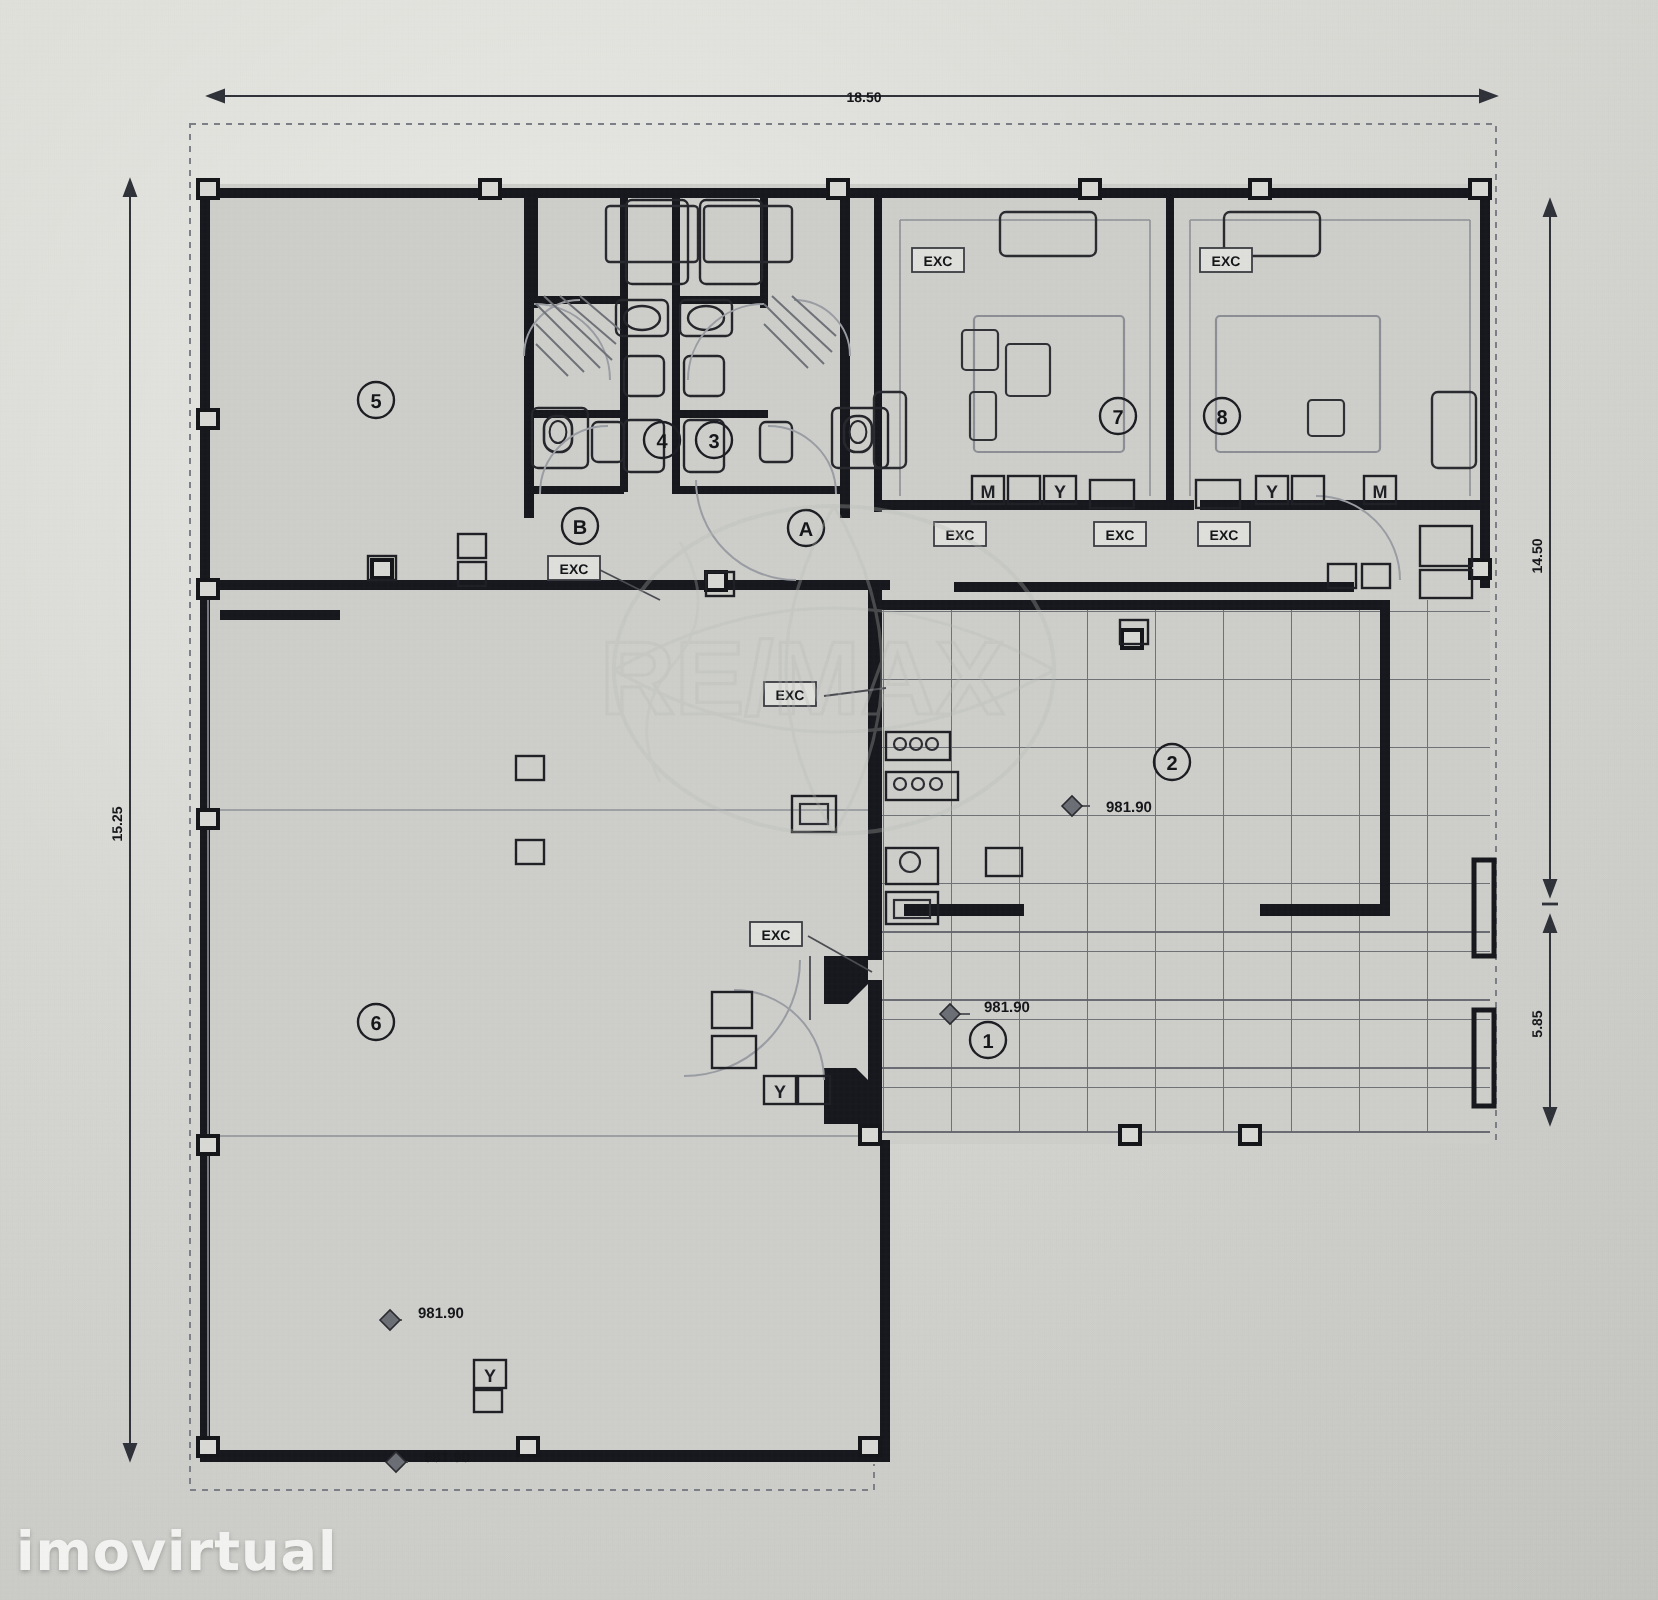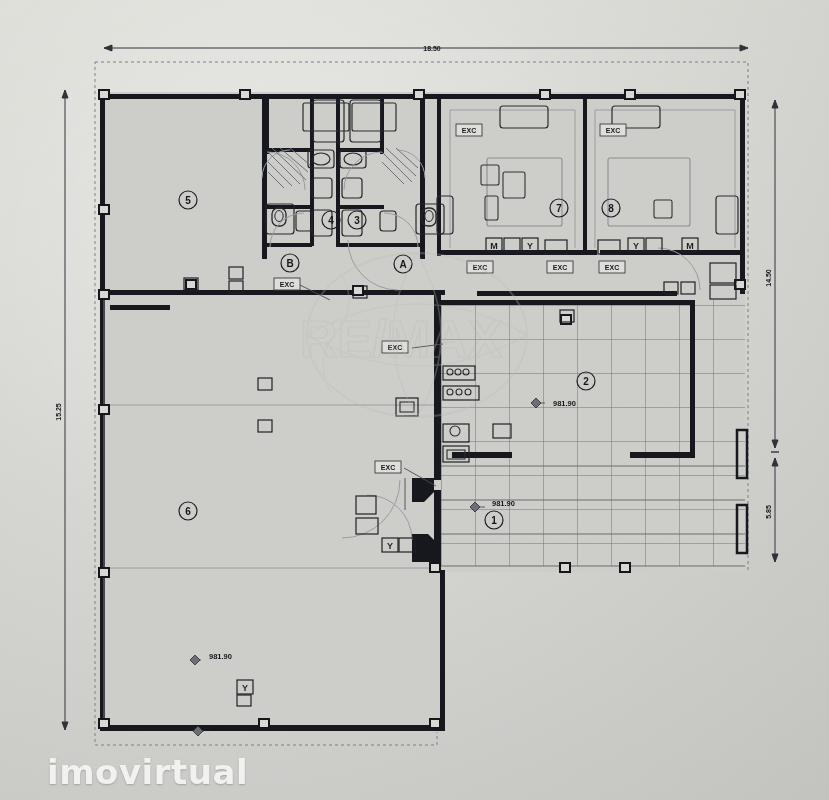--- a/index.html
+++ b/index.html
@@ -39,28 +39,27 @@
   .wm-remax {
     position: absolute;
     left: 282px; top: 245px;
     width: 270px; height: 190px;
     pointer-events: none;
     opacity: .30;
   }
   .wm-imovirtual {
     position: absolute;
     left: 8px; bottom: 8px;
-    font-size: 34px;
+    font-size: 27px;
     font-weight: bold;
     color: #f2f2f0;
     letter-spacing: .5px;
     font-family: "DejaVu Sans", sans-serif;
     text-shadow: 0 1px 2px rgba(80,80,80,.35);
     pointer-events: none;
-    margin-left: 39px;
   }
   .blur-text {
     font-family: "Liberation Sans", sans-serif;
     fill: #15161a;
     font-weight: bold;
   }
 </style>
 </head>
 <body>
 

